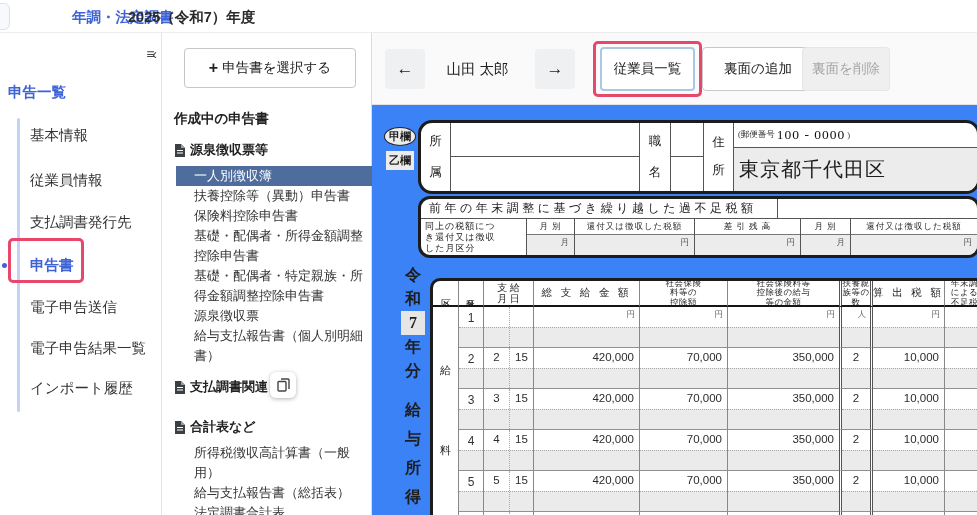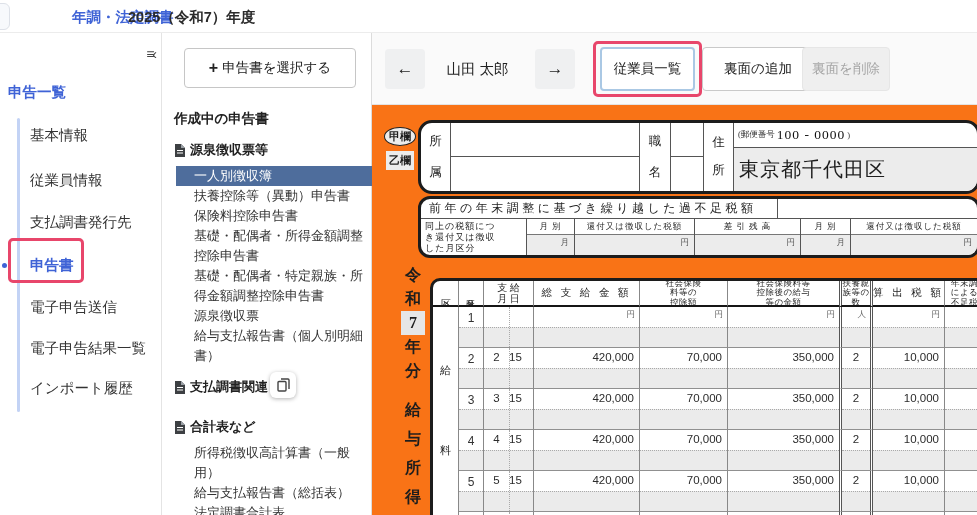--- a/index.html
+++ b/index.html
@@ -40,21 +40,21 @@
   
   .main { position:absolute; left:372px; top:33px; width:605px; height:482px; }
   .toolbar { position:absolute; left:0; top:0; width:605px; height:72px; background:#fafafa; border-bottom:1px solid #e3e3e3; }
   .nav-btn { position:absolute; top:16px; width:40px; height:40px; background:#eff0f1; border-radius:4px; border:none; font-size:17px; font-weight:bold; color:#222; display:flex; align-items:center; justify-content:center; cursor:pointer; }
   .emp-name { position:absolute; left:53px; top:27px; width:105px; text-align:center; font-size:14.5px; color:#222; }
   .tb-btn { position:absolute; top:14px; height:44px; background:#fff; border:1px solid #c9c9c9; border-radius:4px; font-size:13.5px; color:#222; cursor:pointer; display:flex; align-items:center; justify-content:center; }
   .tb-btn.primary { border:2px solid #aac8e4; }
   .tb-btn.disabled { background:#efefef; border:1px solid #e6e6e6; color:#a5a5a5; cursor:default; }
 
   
-  .formarea { position:absolute; left:0; top:72px; width:605px; height:410px; background:#f97316; overflow:hidden; font-family:"Liberation Serif", serif; color:#1d1d1d; }
+  .formarea { position:absolute; left:0; top:72px; width:605px; height:410px; background:#3b82f6; overflow:hidden; font-family:"Liberation Serif", serif; color:#1d1d1d; }
   .kouran { position:absolute; left:12px; top:22px; font-size:11px; font-weight:bold; background:#ececec; border:1.5px solid #222; border-radius:50%; padding:1px 4px; }
   .otsuran { position:absolute; left:14px; top:46px; font-size:11px; font-weight:bold; background:#ececec; padding:2px 3px; }
 
   .fbox { position:absolute; border:3px solid #1c1c1c; background:#fff; }
 
   
   .headbox { left:46px; top:15px; width:562px; height:74px; border-radius:14px; display:flex; overflow:hidden; }
   .hb-label { width:30px; border-right:1px solid #555; white-space:pre-line; text-align:center; font-size:12.5px; line-height:31px; padding-top:3px; }
   .hb-mid { width:252px; display:flex; }
   .hb-fcol { display:flex; flex-direction:column; }
@@ -99,21 +99,21 @@
   .vtext { writing-mode:vertical-rl; text-orientation:upright; font-size:10px; letter-spacing:2px; }
   .vtext.sm3 { font-size:8.5px; letter-spacing:0; }
   .cat-cell { grid-row:2 / span 6; grid-column:1; border-right:1px solid #888; position:relative; background:#fff; }
   .cat-cell span { position:absolute; left:0; width:100%; text-align:center; font-size:11px; }
   .catc1 { top:56px; } .catc2 { top:136px; }
   .dcell { position:relative; border-right:1px solid #888; border-bottom:1px solid #909090; background:#fff; overflow:hidden; }
   .dcell .low { position:absolute; left:0; right:0; top:20px; bottom:0; background:#ebebeb; border-top:1px dotted #a9a9a9; }
   .mnum { position:absolute; top:4px; left:0; width:100%; text-align:center; font-family:"Liberation Sans",sans-serif; font-size:12px; color:#333; }
   .dtcell .vline { position:absolute; left:25px; top:0; bottom:0; border-left:1px dotted #a9a9a9; }
   .pm { position:absolute; top:3px; left:0; width:25px; text-align:center; font-family:"Liberation Sans",sans-serif; font-size:11.5px; color:#2b2b2b; }
-  .pd { position:absolute; top:3px; left:25px; width:25px; text-align:left; font-family:"Liberation Sans",sans-serif; font-size:11.5px; color:#2b2b2b; }
+  .pd { position:absolute; top:3px; left:25px; width:25px; text-align:center; font-family:"Liberation Sans",sans-serif; font-size:11.5px; color:#2b2b2b; }
   .val { position:absolute; top:3px; right:5px; font-family:"Liberation Sans",sans-serif; font-size:11.5px; color:#2b2b2b; }
   .val.ctr { left:0; right:0; text-align:center; }
   .unit { position:absolute; top:2px; right:4px; font-size:8.5px; color:#666; }
   .col-after { border-right:none !important; }
   .col-dep { border-left:3px double #555; border-right:3px double #555 !important; }
   .col-adj { border-right:none; }
 </style>
 </head>
 <body>
 

